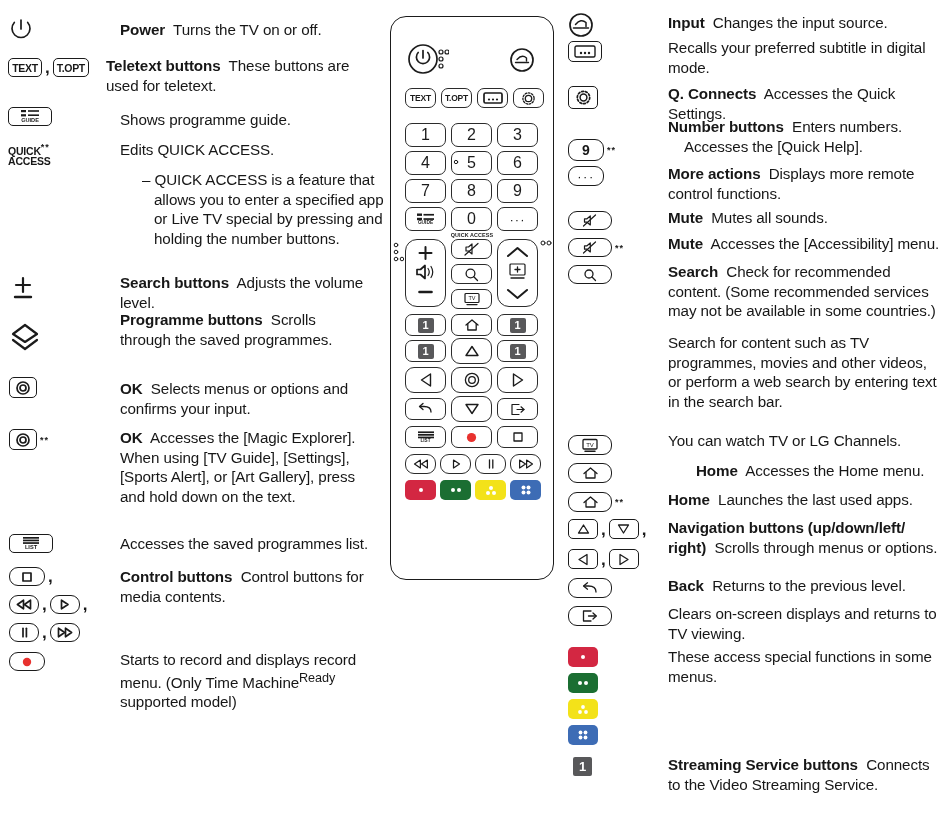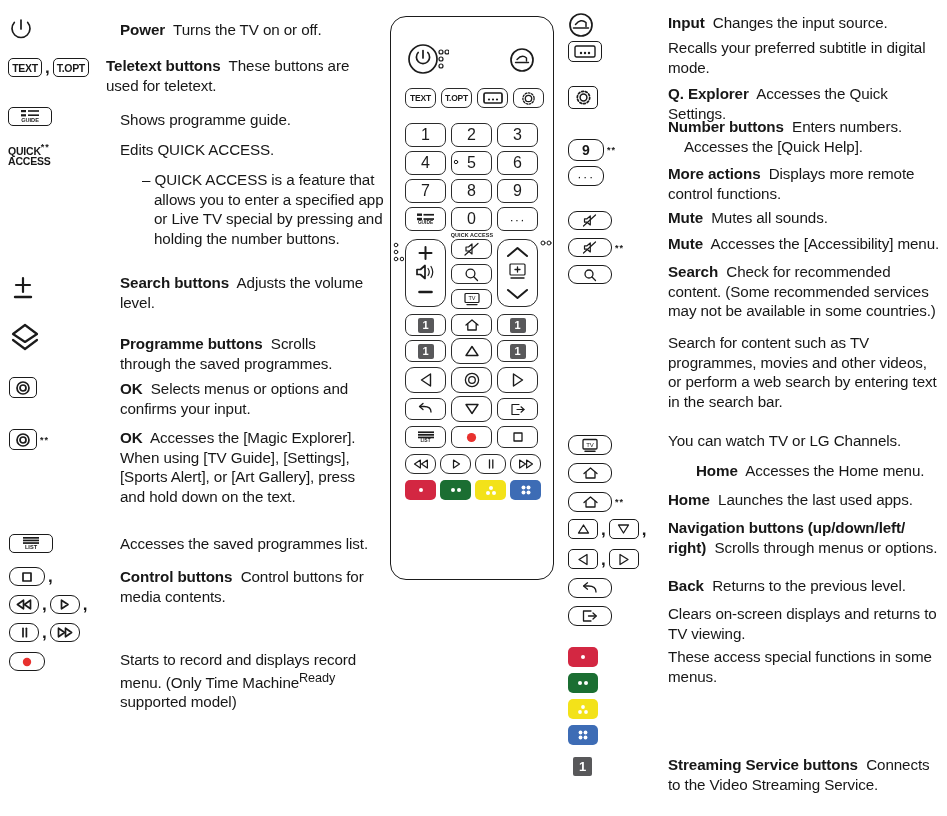--- a/index.html
+++ b/index.html
@@ -131,21 +131,21 @@
     <div class="txt" style="left:120px;top:273px;width:250px;"><b>Search buttons</b>&nbsp; Adjusts the volume level.</div>
 
     <div class="icons" style="left:10px;top:323px;">
       <span>
         <svg width="30" height="30" viewBox="0 0 30 30">
           <path class="line" style="stroke-width:2.2" d="M3 11 L15 2 L27 11 L15 19 Z"></path>
           <path class="line" style="stroke-width:2.2" d="M3 17 L15 26 L27 17"></path>
         </svg>
       </span>
     </div>
-    <div class="txt" style="left:120px;top:334px;width:250px;"><b>Programme buttons</b>&nbsp; Scrolls through the saved programmes.</div>
+    <div class="txt" style="left:120px;top:310px;width:250px;"><b>Programme buttons</b>&nbsp; Scrolls through the saved programmes.</div>
 
     <div class="icons" style="left:9px;top:377px;">
       <span class="key sm" style="min-width:28px;height:21px;">
         <svg width="16" height="16" viewBox="0 0 16 16">
           <circle class="line" cx="8" cy="8" r="6"></circle>
           <circle class="line" cx="8" cy="8" r="3"></circle>
         </svg>
       </span>
     </div>
     <div class="txt" style="left:120px;top:379px;width:250px;"><b>OK</b>&nbsp; Selects menus or options and confirms your input.</div>
@@ -524,21 +524,21 @@
     <div class="txt" style="left:108px;top:38px;width:272px;">Recalls your preferred subtitle in digital mode.</div>
 
     <div class="icons" style="left:8px;top:86px;">
       <span class="key sm" style="min-width:30px;height:23px;">
         <svg width="17" height="17" viewBox="0 0 17 17">
             <circle class="line" style="stroke-width:1.5" cx="8.5" cy="8.5" r="3.4"></circle>
             <circle class="line" style="stroke-width:1.7;stroke-dasharray:1.9 1.9" cx="8.5" cy="8.5" r="6.2"></circle>
           </svg>
       </span>
     </div>
-    <div class="txt" style="left:108px;top:84px;width:272px;"><b>Q. Explorer</b>&nbsp; Accesses the Quick Settings.</div>
+    <div class="txt" style="left:108px;top:84px;width:272px;"><b>Q. Connects</b>&nbsp; Accesses the Quick Settings.</div>
 
     <div class="txt" style="left:108px;top:117px;width:272px;"><b>Number buttons</b>&nbsp; Enters numbers.</div>
 
     <div class="icons" style="left:8px;top:139px;">
       <span class="key sm pill" style="min-width:36px;height:22px;font-size:14px;font-weight:bold;">
         <span>9</span>
       </span>
       <span class="stars">**</span>
     </div>
     <div class="txt" style="left:124px;top:137px;width:272px;">Accesses the [Quick Help].</div>

